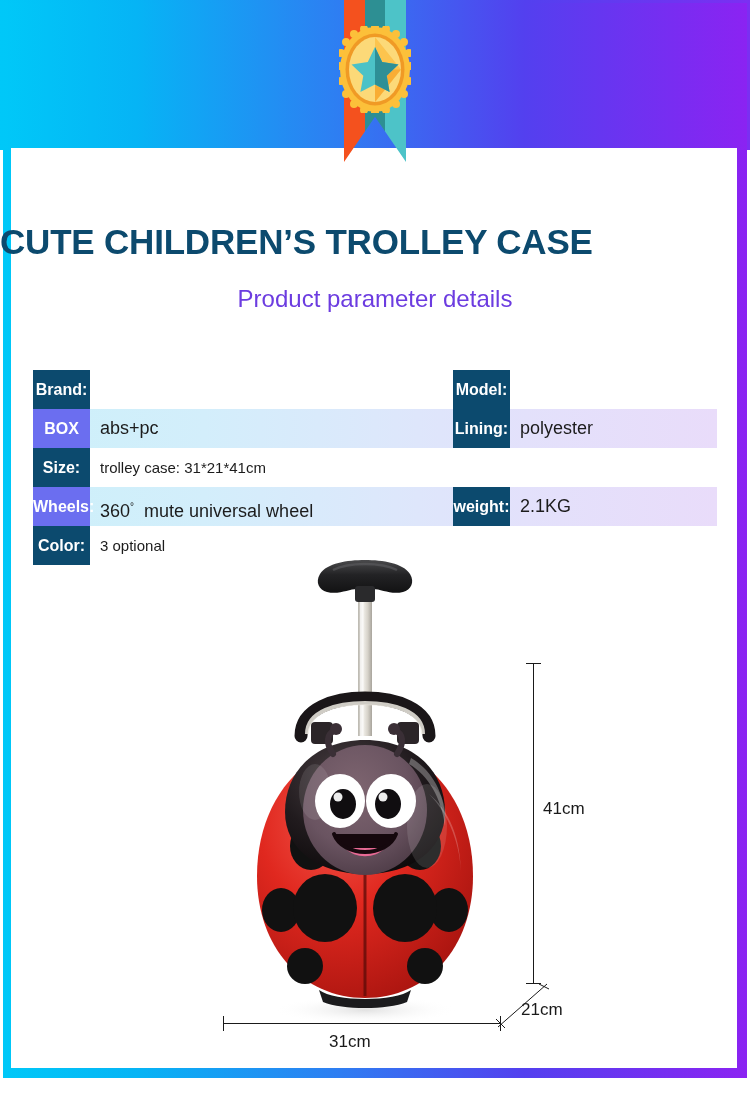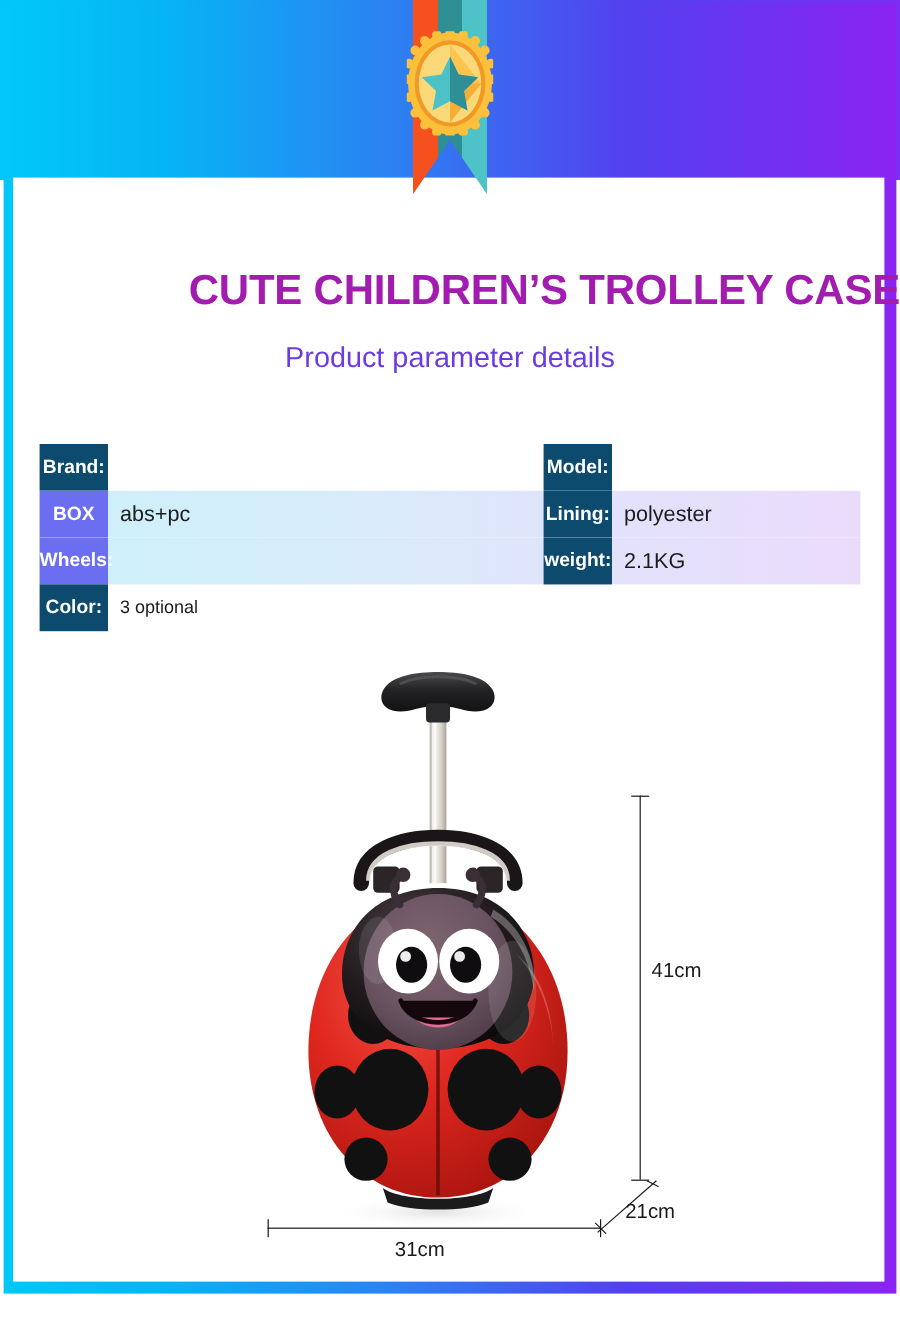--- a/index.html
+++ b/index.html
@@ -80,25 +80,25 @@
     height: 87px;
   }
   .medal svg { display:block; width: 72px; height: 87px; }
 
   
   .title {
     position: absolute;
     left: 0;
     top: 222px;
     width: 750px;
-    text-align: right;
+    text-align: left;
     font-size: 35px;
     font-weight: 700;
     letter-spacing: -0.2px;
-    color: #a21caf;
+    color: #0c4a6e;
     font-family: "Liberation Sans", sans-serif;
   }
   .subtitle {
     position: absolute;
     left: 0;
     top: 285px;
     width: 750px;
     text-align: center;
     font-size: 24px;
     font-weight: 400;
@@ -297,23 +297,28 @@
       <div class="cell-label deep lbl-right">Model:</div>
     </div>
 
     <div class="prow even">
       <div class="cell-label light lbl-left">BOX</div>
       <div class="cell-value big val-left">abs+pc</div>
       <div class="cell-label deep lbl-right">Lining:</div>
       <div class="cell-value big val-right">polyester</div>
     </div>
 
+    <div class="prow odd">
+      <div class="cell-label deep lbl-left">Size:</div>
+      <div class="cell-value val-left">trolley case: 31*21*41cm</div>
+    </div>
 
     <div class="prow even">
       <div class="cell-label light lbl-left">Wheels:</div>
+      <div class="cell-value big val-left"><span>360</span><span class="deg">°</span>&nbsp;&nbsp;<span>mute universal wheel</span></div>
       <div class="cell-label deep lbl-right">weight:</div>
       <div class="cell-value big val-right">2.1KG</div>
     </div>
 
     <div class="prow odd">
       <div class="cell-label deep lbl-left">Color:</div>
       <div class="cell-value val-left">3 optional</div>
     </div>
 
   </div>

